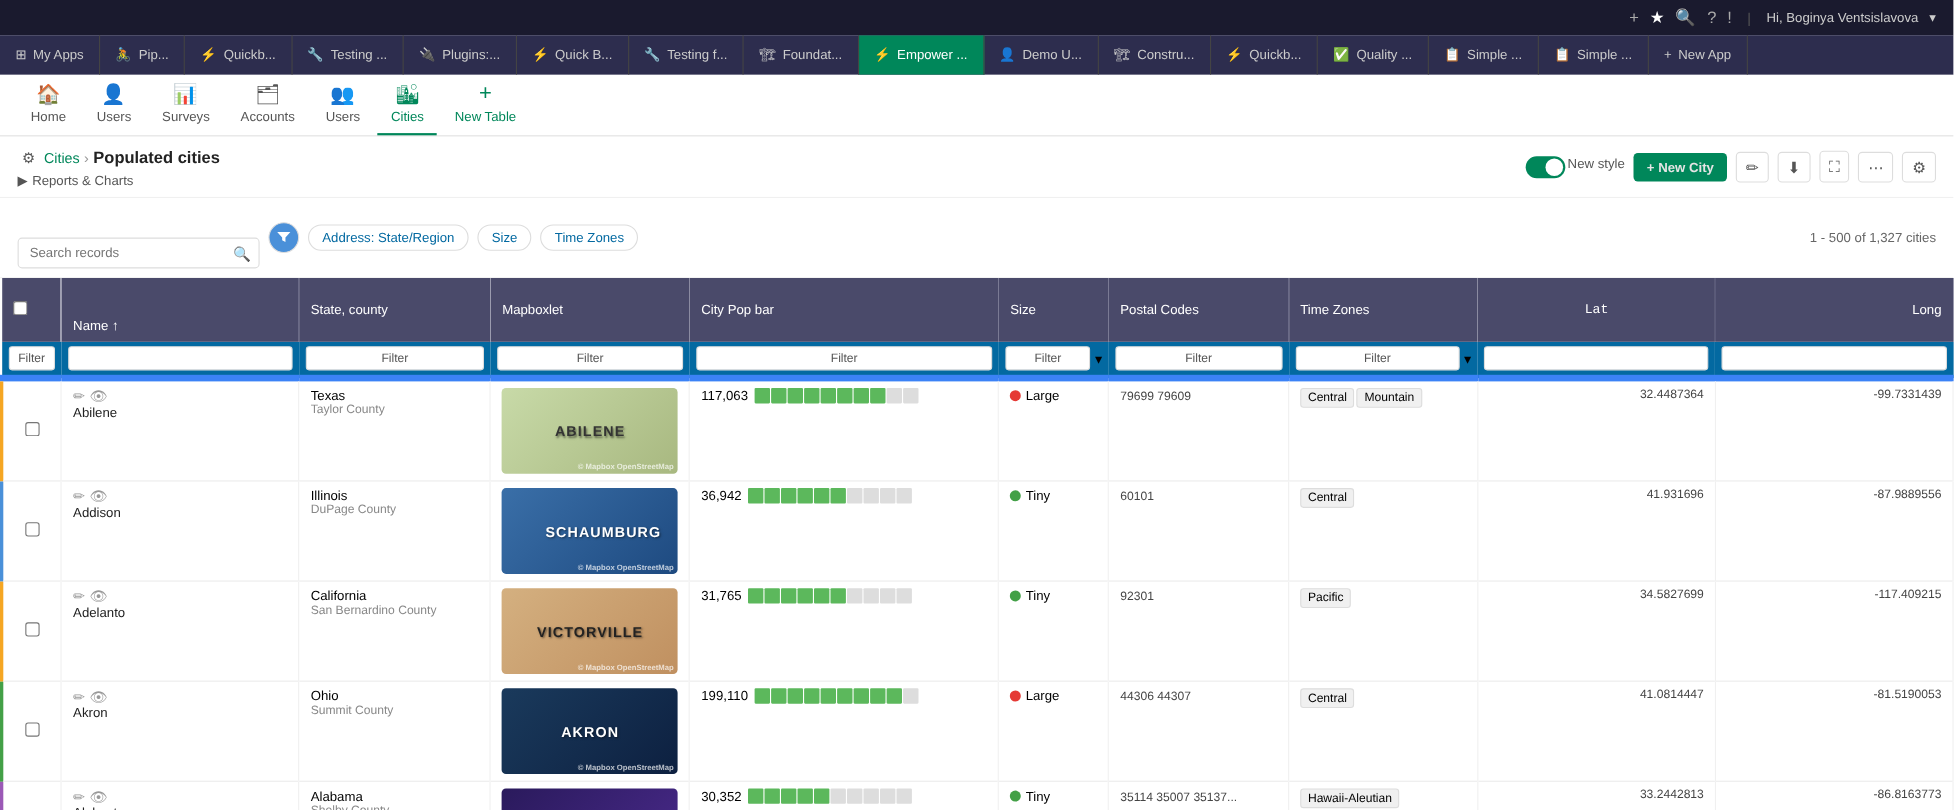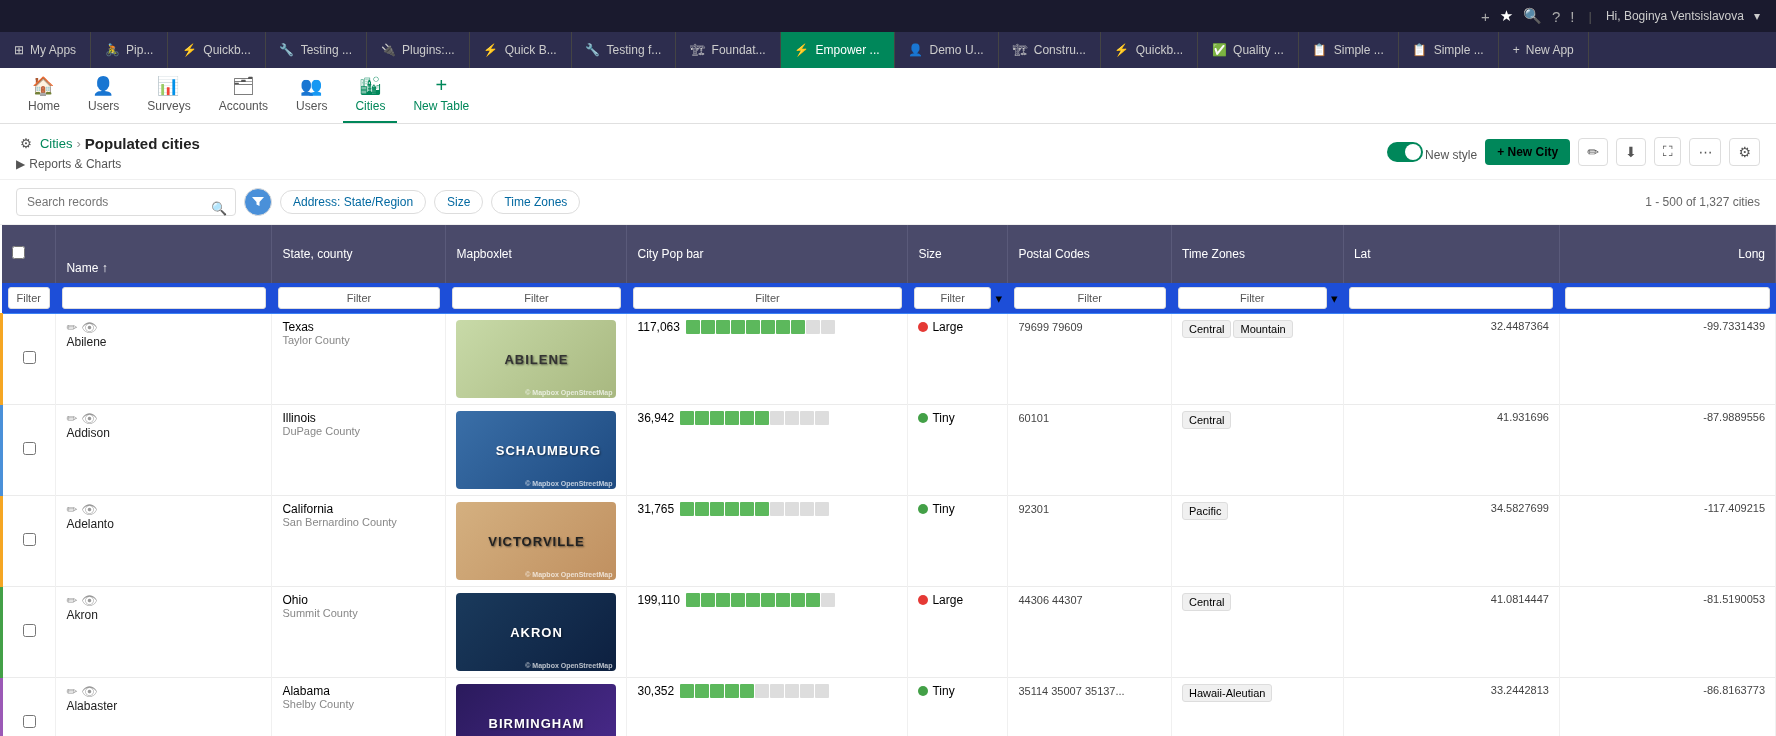--- a/index.html
+++ b/index.html
@@ -27,42 +27,42 @@
 
     
     .breadcrumb-bar { padding: 8px 16px; display: flex; align-items: center; justify-content: space-between; border-bottom: 1px solid #f0f0f0; }
     .breadcrumb { display: flex; align-items: center; gap: 4px; }
     .breadcrumb-item { color: #00875a; font-size: 13px; font-weight: 500; cursor: pointer; }
     .breadcrumb-sep { color: #999; }
     .breadcrumb-current { font-size: 15px; font-weight: 600; color: #222; }
     .reports-link { font-size: 12px; color: #555; display: flex; align-items: center; gap: 4px; cursor: pointer; margin-top: 2px; }
     .breadcrumb-left { display: flex; flex-direction: column; }
     .breadcrumb-right { display: flex; align-items: center; gap: 8px; }
-    .toggle-wrap { display: flex; align-items: flex-end; gap: 2px; }
+    .toggle-wrap { display: flex; align-items: flex-start; gap: 2px; }
     .toggle { width: 36px; height: 20px; background: #00875a; border-radius: 10px; position: relative; cursor: pointer; }
     .toggle-thumb { width: 16px; height: 16px; background: #fff; border-radius: 50%; position: absolute; top: 2px; right: 2px; }
     .new-style-label { font-size: 12px; color: #555; }
-    .btn-new-city { background: #00875a; color: #000000; border: none; padding: 6px 12px; border-radius: 4px; font-size: 12px; font-weight: 600; cursor: pointer; display: flex; align-items: center; gap: 4px; }
+    .btn-new-city { background: #00875a; color: #e5e5e5; border: none; padding: 6px 12px; border-radius: 4px; font-size: 12px; font-weight: 600; cursor: pointer; display: flex; align-items: center; gap: 4px; }
     .icon-btn { background: none; border: 1px solid #ddd; padding: 5px 8px; border-radius: 4px; cursor: pointer; color: #555; font-size: 14px; }
 
     
     .filter-bar { padding: 8px 16px; display: flex; align-items: center; gap: 8px; border-bottom: 1px solid #f0f0f0; }
-    .search-wrap { position: relative; display: flex; align-items: flex-end; }
+    .search-wrap { position: relative; display: flex; align-items: center; margin-top: 28px; }
     .search-input { width: 220px; padding: 6px 32px 6px 10px; border: 1px solid #ddd; border-radius: 4px; font-size: 12px; color: #999; }
     .search-icon-inner { position: absolute; right: 8px; color: #999; font-size: 13px; }
     .filter-icon-btn { background: #fff; border: 1px solid #ddd; border-radius: 50%; width: 28px; height: 28px; display: flex; align-items: center; justify-content: center; cursor: pointer; color: #fff; background: #4a90d9; }
     .filter-chip { border: 1px solid #ddd; border-radius: 16px; padding: 4px 12px; font-size: 12px; color: #0369a1; cursor: pointer; background: #fff; }
     .record-count { margin-left: auto; font-size: 12px; color: #666; }
 
     
     .table-wrap { overflow: auto; height: calc(100vh - 220px); }
     table { width: 100%; border-collapse: collapse; }
     thead tr th { background: #4a4a6a; color: #fff; font-size: 12px; font-weight: 500; padding: 8px 10px; text-align: left; border-right: 1px solid #5a5a7a; white-space: nowrap; position: sticky; top: 0; z-index: 10; }
     thead tr th:first-child { width: 40px; }
-    .th-filter-row td { background: #1d4ed8; border-bottom: 1px solid #3b82f6; padding: 4px 6px; }
+    .th-filter-row td { background: #0369a1; border-bottom: 6px solid #3b82f6; padding: 4px 6px; }
     .th-filter-row input { width: 100%; padding: 4px 6px; border: 1px solid #ddd; border-radius: 3px; font-size: 11px; }
     .th-filter-btn { width: 100%; padding: 4px 8px; border: 1px solid #ddd; border-radius: 3px; background: #fff; font-size: 11px; color: #555; cursor: pointer; text-align: center; }
     .size-filter-wrap { display: flex; align-items: center; gap: 4px; }
 
     tbody tr { border-bottom: 1px solid #ebebeb; }
     tbody td { padding: 6px 10px; font-size: 12px; vertical-align: top; border-right: 1px solid #f0f0f0; }
 
     .row-check { width: 40px; text-align: center; vertical-align: middle; }
     .row-actions { display: flex; gap: 4px; align-items: center; color: #999; font-size: 13px; }
     .row-actions span { cursor: pointer; }
@@ -280,21 +280,21 @@
         </th>
         <th style="width:100px;">
           <span>Size</span>
         </th>
         <th>
           <span>Postal Codes</span>
         </th>
         <th>
           <span>Time Zones</span>
         </th>
-        <th style="text-align:left;">
+        <th style="text-align:center;font-family:Liberation Mono, monospace;">
           <span>Lat</span>
         </th>
         <th style="text-align:right;">
           <span>Long</span>
         </th>
       </tr>
       <tr class="th-filter-row">
         <td>
           <button class="th-filter-btn">Filter</button>
         </td>

